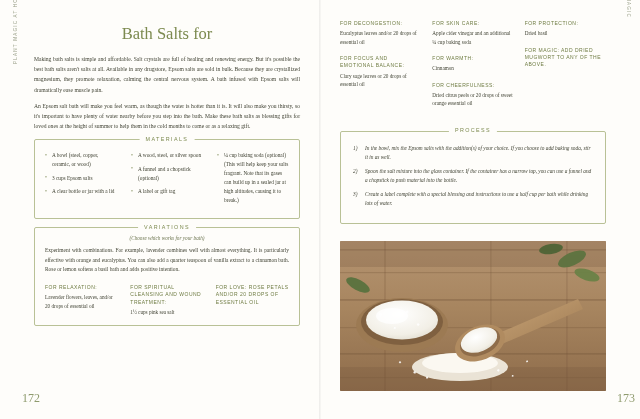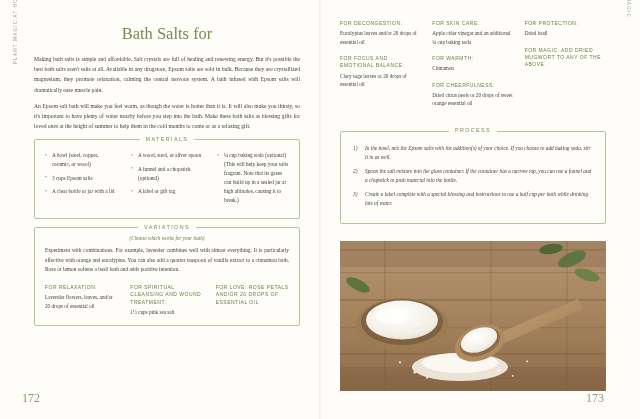--- a/index.html
+++ b/index.html
@@ -71,21 +71,21 @@
 
   
   .folio {
     position: absolute;
     bottom: 13px;
     font-size: 12px;
     color: #8f9b6e;
     font-family: "Liberation Serif", serif;
   }
   .folio-left { left: 22px; }
-  .folio-right { right: 36px; margin-left: 44px; }
+  .folio-right { right: 5px; margin-left: 44px; }
 
   .title {
     font-family: "Liberation Serif", serif;
     color: #7c8a4f;
     font-size: 16.5px;
     line-height: 1.22;
     text-align: center;
     margin: 6px 0 10px 0;
     font-weight: normal;
     padding: 0 18px;

